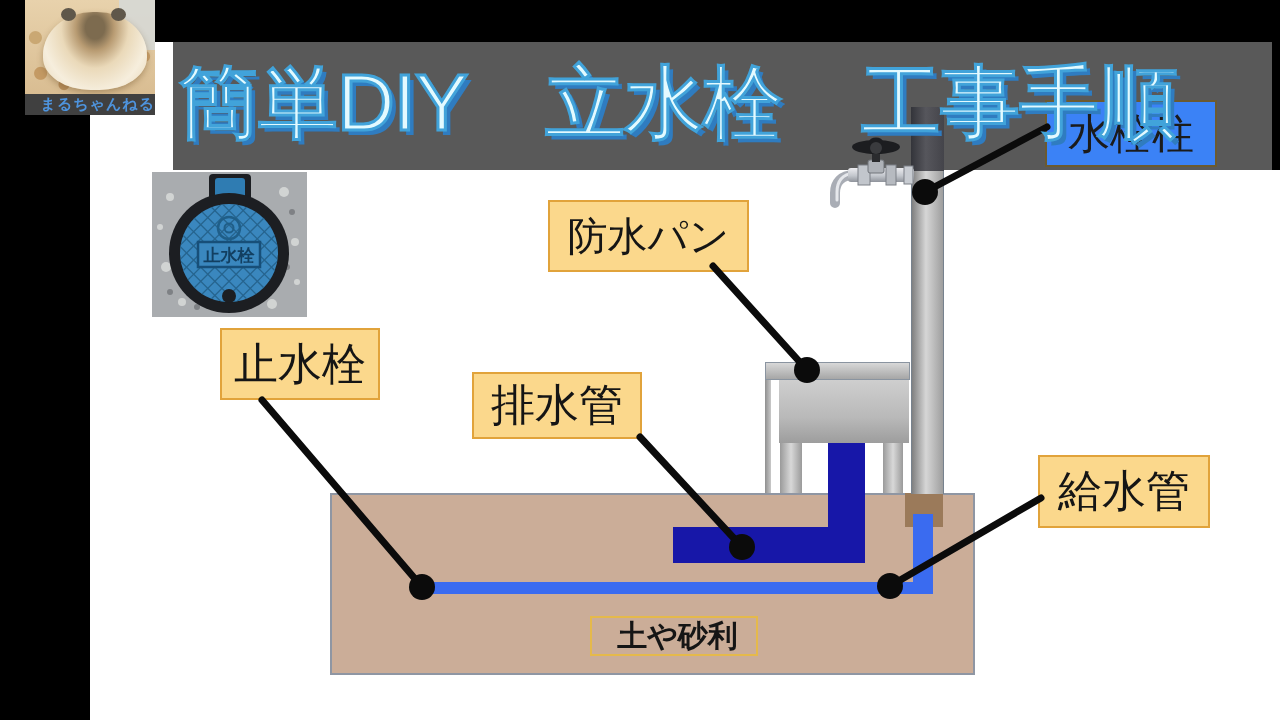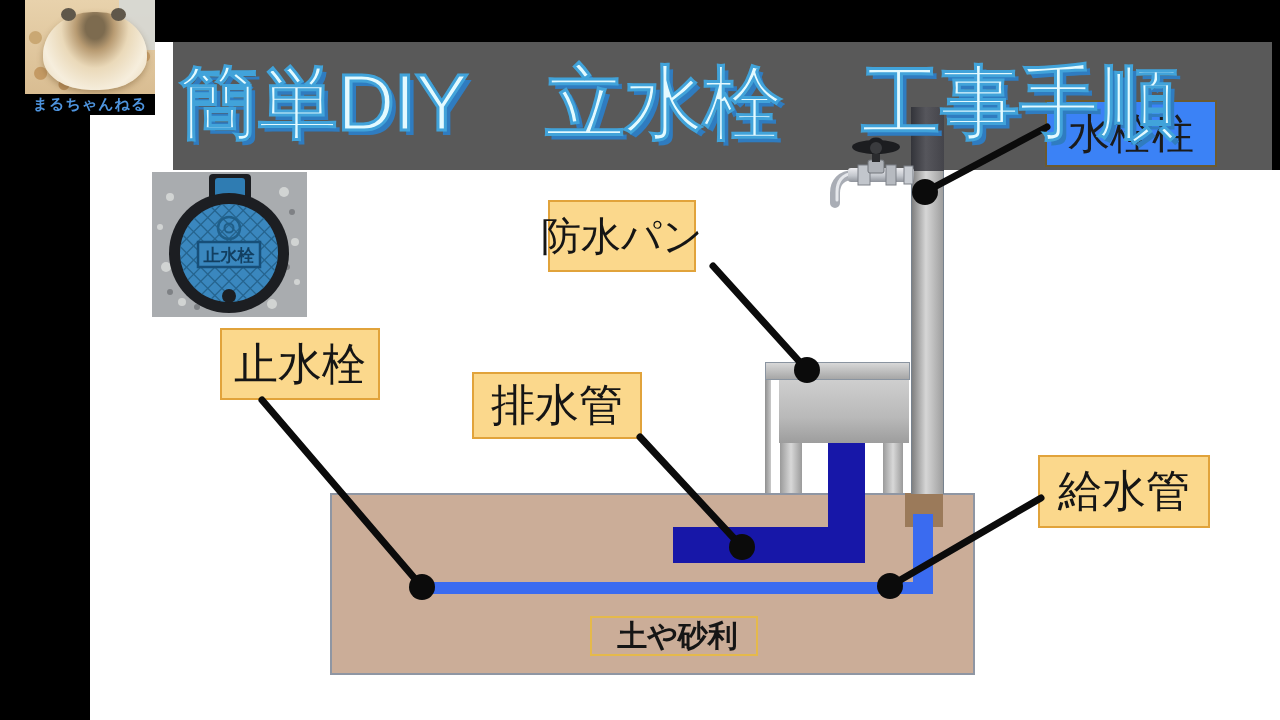--- a/index.html
+++ b/index.html
@@ -61,21 +61,21 @@
   }
   .hamster{
     left:18px;top:12px;width:104px;height:78px;
     border-radius:48% 48% 46% 46% / 55% 55% 42% 42%;
     background:radial-gradient(ellipse at 50% 20%, #7d6b4f 0 13%, #b89b72 26%, #ead9b9 46%, #f6eedd 72%, #e7d6b6);
     box-shadow:0 3px 6px rgba(120,90,50,.45);
   }
   .ear{width:15px;height:13px;border-radius:50%;background:#5f574a;}
   .cage{right:0;top:0;width:36px;height:50px;background:#d6d8d5;border-radius:0 0 0 16px;opacity:.9;}
   .banner{
-    background:#000000;display:flex;align-items:center;justify-content:center;
+    background:#404040;display:flex;align-items:center;justify-content:flex-end;
     color:var(--channel-text,#4E94DE);font-weight:bold;font-size:15px;letter-spacing:1px;white-space:nowrap;
   }
 </style>
 </head>
 <body>
 
 <div class="stage">
 
   <div class="abs ground" style="left:330px;top:493px;width:645px;height:182px;"></div>
 
@@ -199,21 +199,21 @@
       <rect x="48" y="24" width="16" height="13" rx="2" fill="#aeb2b8" stroke="#70747a" stroke-width="1"></rect>
       <rect x="52" y="13" width="8" height="13" fill="#2a2b2e"></rect>
       <g fill="#1c1d20">
         <ellipse cx="56" cy="11" rx="24" ry="7"></ellipse>
         <ellipse cx="56" cy="6" rx="7" ry="4.5"></ellipse>
         <circle cx="56" cy="12" r="6" fill="#3a3b3e"></circle>
       </g>
     </svg>
   </div>
 
-  <div class="abs plabel" style="left:548px;top:200px;width:148px;height:72px;font-size:40px;">
+  <div class="abs plabel" style="left:548px;top:200px;width:201px;height:72px;font-size:40px;">
     <span>防水パン</span>
   </div>
   <div class="abs plabel" style="left:220px;top:328px;width:160px;height:72px;">
     <span>止水栓</span>
   </div>
   <div class="abs plabel" style="left:1038px;top:455px;width:172px;height:73px;">
     <span>給水管</span>
   </div>
   <div class="abs plabel" style="left:472px;top:372px;width:170px;height:67px;">
     <span>排水管</span>

